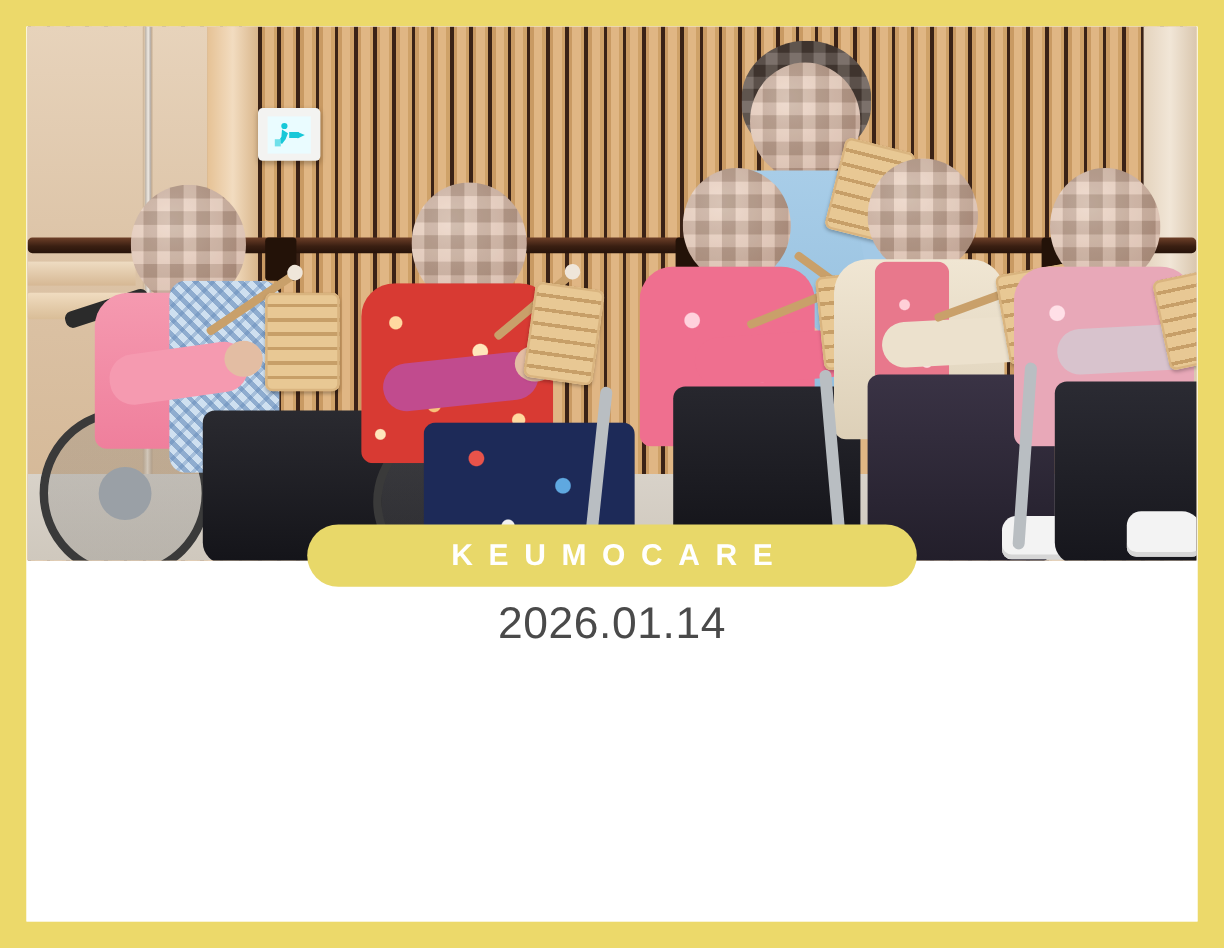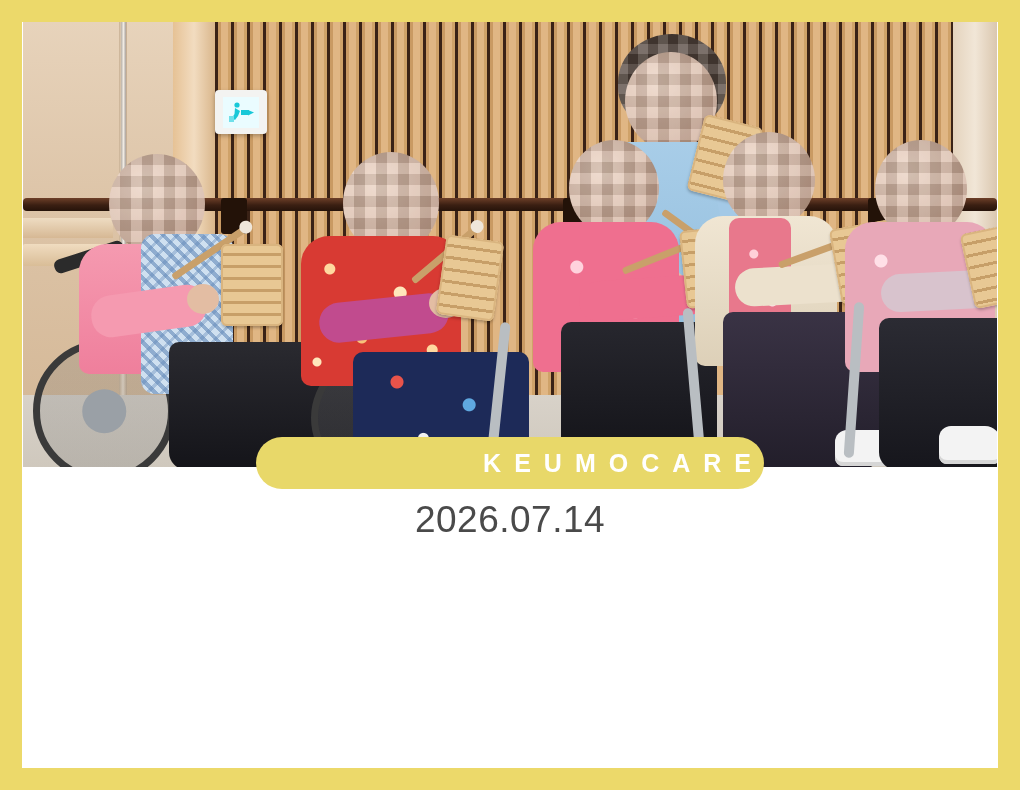--- a/index.html
+++ b/index.html
@@ -194,21 +194,21 @@
     position: absolute;
     left: 50%;
     transform: translateX(-50%);
     top: 415px;
     width: 508px;
     height: 52px;
     background: #e8d869;
     border-radius: 30px;
     display: flex;
     align-items: center;
-    justify-content: flex-end;
+    justify-content: center;
     z-index: 5;
   }
   .badge-text {
     color: #ffffff;
     font-size: 25px;
     font-weight: 600;
     letter-spacing: 13px;
     text-indent: 13px;
     font-family: "Liberation Sans", sans-serif;
   }
@@ -375,17 +375,17 @@
       <div class="wc-frame" style="left:666px; top:286px; width:10px; height:150px; transform:rotate(-5deg);"></div>
       <div class="wc-frame" style="left:826px; top:280px; width:10px; height:156px; transform:rotate(4deg);"></div>
 
     </div>
 
     <div class="badge">
       <span class="badge-text">KEUMOCARE</span>
     </div>
 
     <div class="text-block">
-      <div class="date">2026.07.14</div>
+      <div class="date">2026.01.14</div>
     </div>
 
   </div>
 </div>
 
 </body></html>

